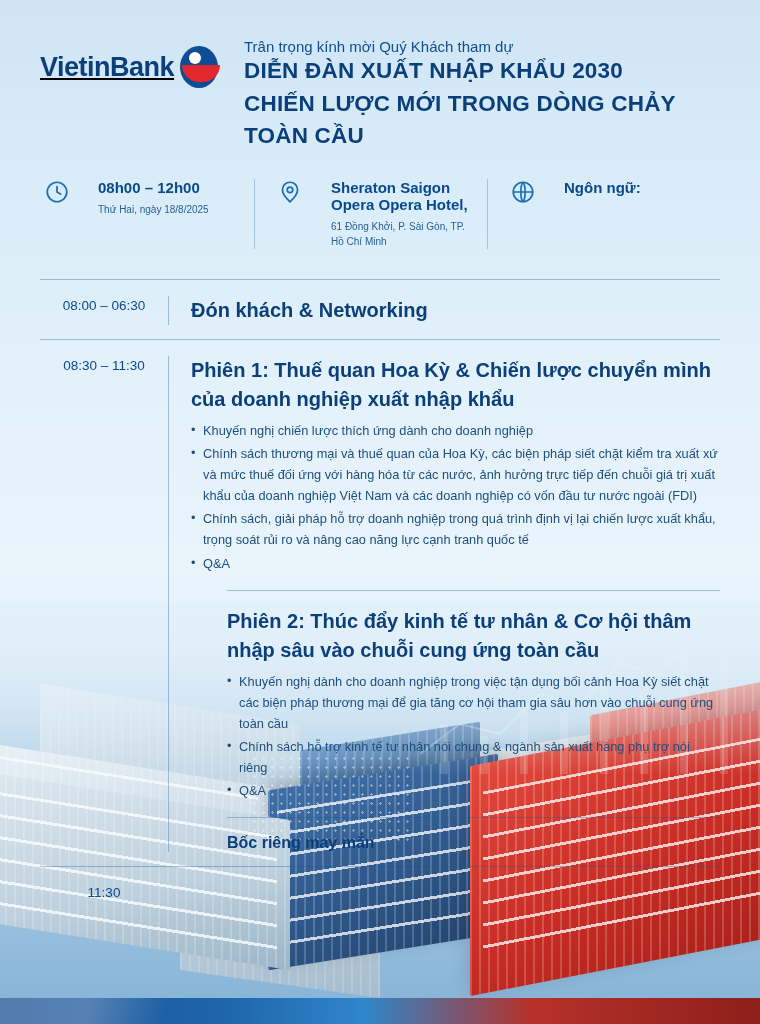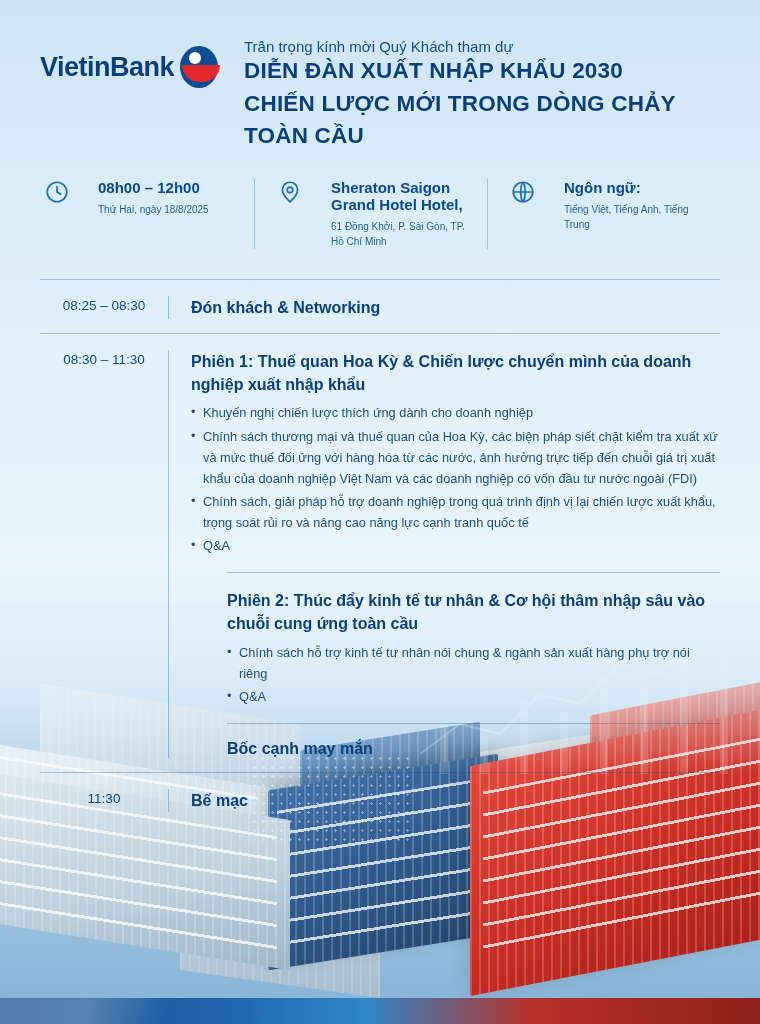--- a/index.html
+++ b/index.html
@@ -61,21 +61,21 @@
 
   
   .bottom-bar { position:absolute; left:0; right:0; bottom:0; height:26px;
     background: linear-gradient(90deg,#1a4f8f 0%,#1f66ad 30%,#2f86c9 48%,#b7312a 70%,#8e1f1a 100%); }
   .bottom-bar:after{ content:""; position:absolute; inset:0;
     background: linear-gradient(105deg, rgba(255,255,255,.25) 0 12%, rgba(255,255,255,0) 22%); }
 
   
   .header { position: relative; padding: 34px 40px 0 40px; display: flex; gap: 26px; align-items: flex-start; }
   .logo-wrap { width: 178px; flex: 0 0 178px; padding-top: 12px; }
-  .logo { display: flex; align-items: center; gap: 6px; }
+  .logo { display: flex; align-items: center; gap: 6px; text-decoration: underline; }
   .logo-text { font-size: 27px; font-weight: bold; color: #0a3f7a; letter-spacing: -.5px; }
   .logo-mark { position: relative; width: 42px; height: 42px; }
   .logo-mark .circle { position:absolute; inset:0; border-radius:50%; background:#0e4c93; }
   .logo-mark .swoosh { position:absolute; left:2px; top:19px; width:38px; height:17px; border-radius: 0 0 26px 26px; background:#e0282e; }
   .logo-mark .dot { position:absolute; left:9px; top:6px; width:12px; height:12px; border-radius:50%; background:#fff; }
 
   .titles { padding-top: 4px; }
   .invite-line { color: #0f4f8f; font-size: 15px; }
   .title-main { color: #0a3f7a; font-size: 22.5px; font-weight: bold; letter-spacing: .2px; line-height: 1.45; }
 
@@ -87,21 +87,21 @@
   .ico { flex: 0 0 26px; width: 26px; height: 26px; color:#1a6fb5; }
   .ico svg { width: 26px; height: 26px; display:block; }
   .info-strong { font-size: 15px; font-weight: bold; color:#0a4a8c; margin-bottom: 6px; }
   .info-sub { font-size: 10px; color:#255e93; line-height: 1.5; }
 
   
   .agenda { position: relative; margin: 30px 40px 0 40px; }
   .row { display: flex; border-top: 1px solid rgba(25,90,150,.35); padding: 16px 0 14px 0; }
   .time { flex: 0 0 128px; text-align: center; font-size: 13.5px; color: #0a4a8c; padding-top: 2px; }
   .body { flex: 1; border-left: 1px solid rgba(25,90,150,.35); padding-left: 22px; }
-  .sess-title { font-size: 16px; font-weight: bold; color: #0a3f7a; line-height: 1.45; }
+  .sess-title { font-size: 20px; font-weight: bold; color: #0a3f7a; line-height: 1.45; }
   ul.points { list-style: none; margin-top: 6px; }
   ul.points li { position: relative; padding-left: 12px; font-size: 12.8px; line-height: 1.65; color: #1d4f7d; margin-top: 2px; }
   ul.points li:before { content: "•"; position: absolute; left: 0; top: -1px; color:#1d4f7d; }
   .sub-block { margin-top: 16px; padding-top: 16px; border-top: 1px solid rgba(25,90,150,.35); margin-left: 36px; }
   .plain { font-size: 16px; font-weight: bold; color: #0a3f7a; }
 </style>
 </head>
 <body>
 
 <div class="poster">
@@ -191,75 +191,72 @@
     </div>
 
     <div class="info-col">
       <span class="ico">
         <svg viewBox="0 0 24 24" fill="none" stroke="#1a6fb5" stroke-width="1.6">
           <path d="M12 21s7-6.2 7-11a7 7 0 1 0-14 0c0 4.8 7 11 7 11z"></path>
             <circle cx="12" cy="10" r="2.6"></circle>
         </svg>
       </span>
       <div>
-        <div class="info-strong">Sheraton Saigon Grand Hotel Hotel,</div>
+        <div class="info-strong">Sheraton Saigon Opera Opera Hotel,</div>
         <div class="info-sub">61 Đồng Khởi, P. Sài Gòn, TP. Hồ Chí Minh</div>
       </div>
     </div>
 
     <div class="info-col">
       <span class="ico">
         <svg viewBox="0 0 24 24" fill="none" stroke="#1a6fb5" stroke-width="1.6">
           <circle cx="12" cy="12" r="9"></circle>
             <path d="M3 12h18M12 3c2.6 2.7 2.6 15.3 0 18M12 3c-2.6 2.7-2.6 15.3 0 18"></path>
         </svg>
       </span>
       <div>
         <div class="info-strong">Ngôn ngữ:</div>
-        <div class="info-sub">Tiếng Việt, Tiếng Anh, Tiếng Trung</div>
       </div>
     </div>
   </div>
 
   <div class="agenda">
 
     <div class="row">
-      <div class="time">08:25 – 08:30</div>
+      <div class="time">08:00 – 06:30</div>
       <div class="body">
         <div class="sess-title">Đón khách &amp; Networking</div>
       </div>
     </div>
 
     <div class="row">
       <div class="time">08:30 – 11:30</div>
       <div class="body">
         <div class="sess-title">Phiên 1: Thuế quan Hoa Kỳ &amp; Chiến lược chuyển mình của doanh nghiệp xuất nhập khẩu</div>
         <ul class="points">
           <li>Khuyến nghị chiến lược thích ứng dành cho doanh nghiệp</li>
           <li>Chính sách thương mại và thuế quan của Hoa Kỳ, các biện pháp siết chặt kiểm tra xuất xứ và mức thuế đối ứng với hàng hóa từ các nước, ảnh hưởng trực tiếp đến chuỗi giá trị xuất khẩu của doanh nghiệp Việt Nam và các doanh nghiệp có vốn đầu tư nước ngoài (FDI)</li>
           <li>Chính sách, giải pháp hỗ trợ doanh nghiệp trong quá trình định vị lại chiến lược xuất khẩu, trọng soát rủi ro và nâng cao năng lực cạnh tranh quốc tế</li>
           <li>Q&amp;A</li>
         </ul>
 
         <div class="sub-block">
           <div class="sess-title">Phiên 2: Thúc đẩy kinh tế tư nhân &amp; Cơ hội thâm nhập sâu vào chuỗi cung ứng toàn cầu</div>
           <ul class="points">
+            <li>Khuyến nghị dành cho doanh nghiệp trong việc tận dụng bối cảnh Hoa Kỳ siết chặt các biện pháp thương mại để gia tăng cơ hội tham gia sâu hơn vào chuỗi cung ứng toàn cầu</li>
             <li>Chính sách hỗ trợ kinh tế tư nhân nói chung &amp; ngành sản xuất hàng phụ trợ nói riêng</li>
             <li>Q&amp;A</li>
           </ul>
         </div>
 
         <div class="sub-block">
-          <div class="plain">Bốc cạnh may mắn</div>
+          <div class="plain">Bốc riêng may mắn</div>
         </div>
       </div>
     </div>
 
     <div class="row">
       <div class="time">11:30</div>
-      <div class="body">
-        <div class="sess-title">Bế mạc</div>
-      </div>
     </div>
   </div>
 
   <div class="bottom-bar"></div>
 </div>
 
 </body></html>

